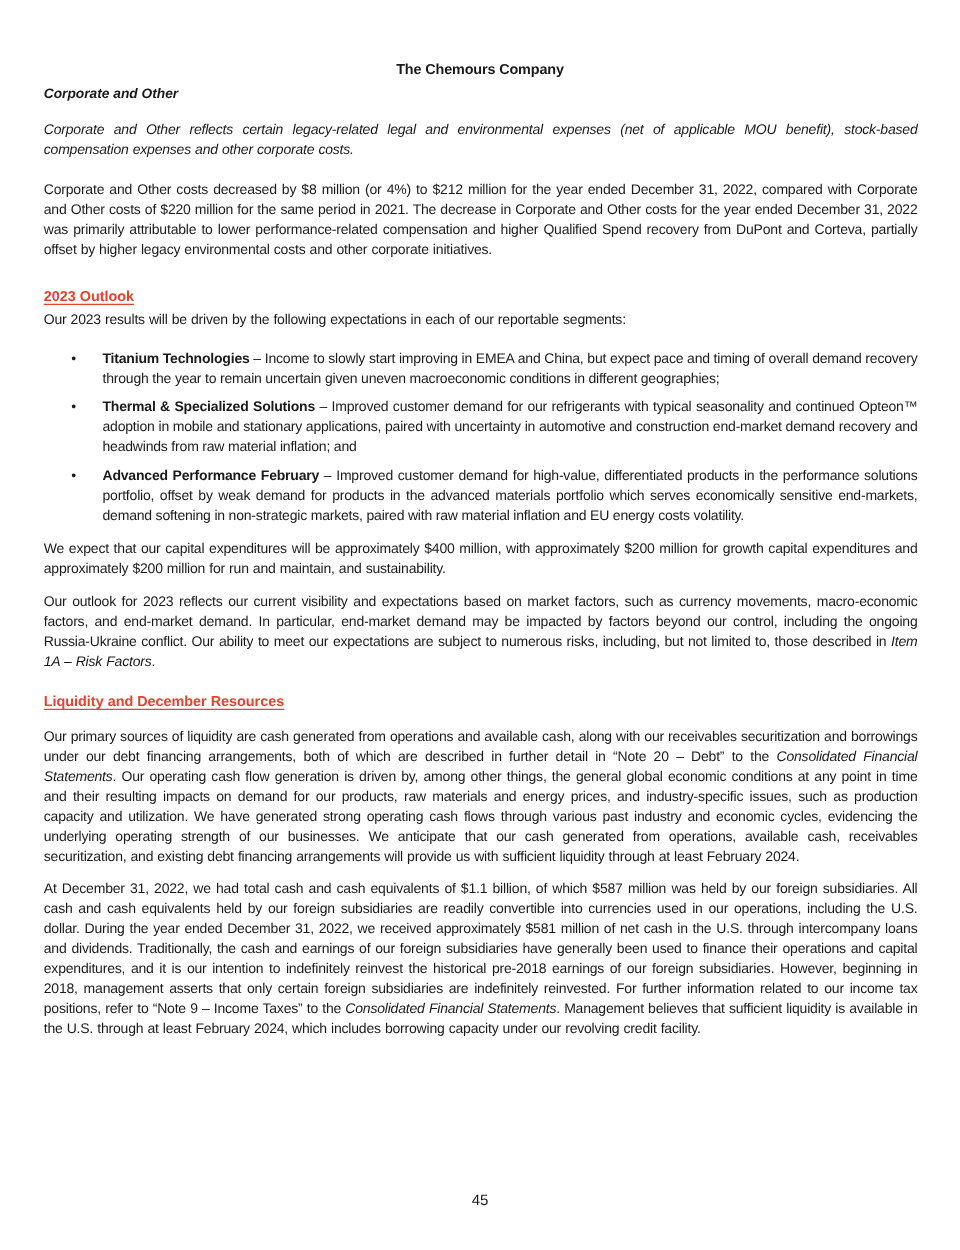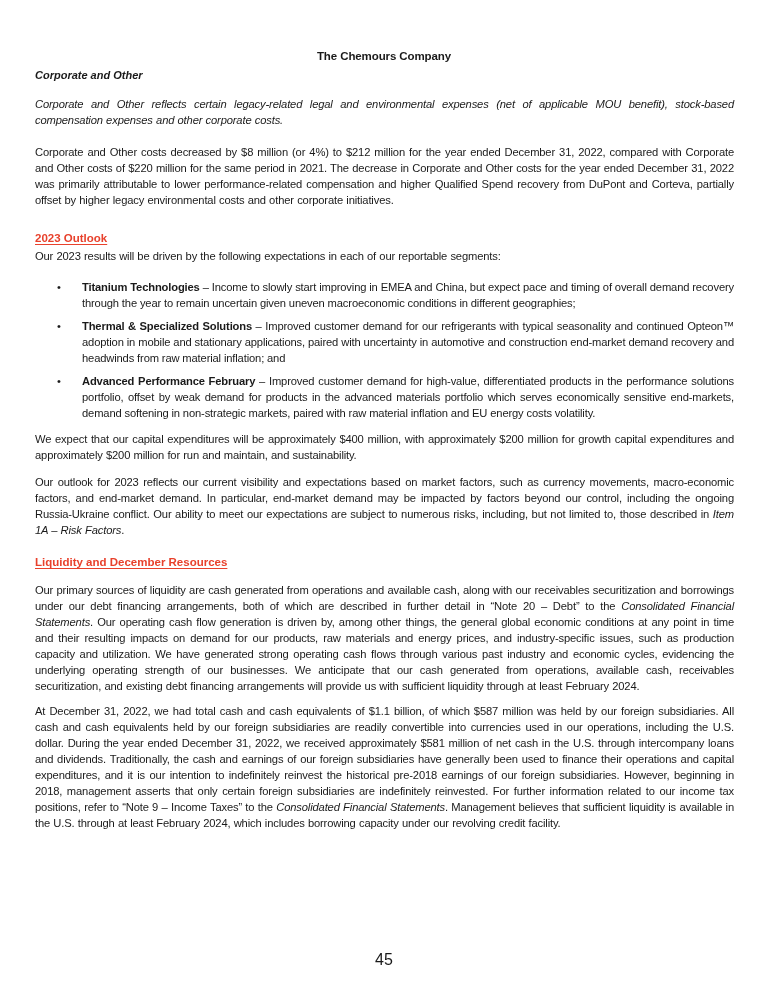--- a/index.html
+++ b/index.html
@@ -16,21 +16,21 @@
     letter-spacing: -0.1px;
   }
   .sub-heading { position: absolute; left: 35px; font-weight: bold; font-style: italic; font-size: 11px; }
   .sec-heading { position: absolute; left: 35px; font-weight: bold; font-size: 11.5px; color: #e8412c; text-decoration: underline; text-underline-offset: 2px; }
   .para { position: absolute; left: 35px; width: 699px; text-align: justify; letter-spacing: -0.15px; word-spacing: 0.3px; }
   .para i { font-style: italic; }
   .bullets { position: absolute; left: 35px; width: 699px; margin: 0; padding: 0; list-style: none; }
   .bullet { position: relative; padding-left: 47px; text-align: justify; letter-spacing: -0.15px; margin-bottom: 7px; }
   .bullet .dot { position: absolute; left: 22px; top: 0; }
   .bullet b { font-weight: bold; }
-  .page-num { position: absolute; left: 0; width: 768px; top: 952px; text-align: center; font-size: 16px; }
+  .page-num { position: absolute; left: 0; width: 768px; top: 952px; text-align: center; font-size: 12px; }
 </style>
 </head>
 <body>
 
 <div class="company">The Chemours Company</div>
 
 <div class="sub-heading" style="top:67px;">Corporate and Other</div>
 
 <div class="para" style="top:96px;font-style:italic;">Corporate and Other reflects certain legacy-related legal and environmental expenses (net of applicable MOU benefit), stock-based compensation expenses and other corporate costs.</div>
 

